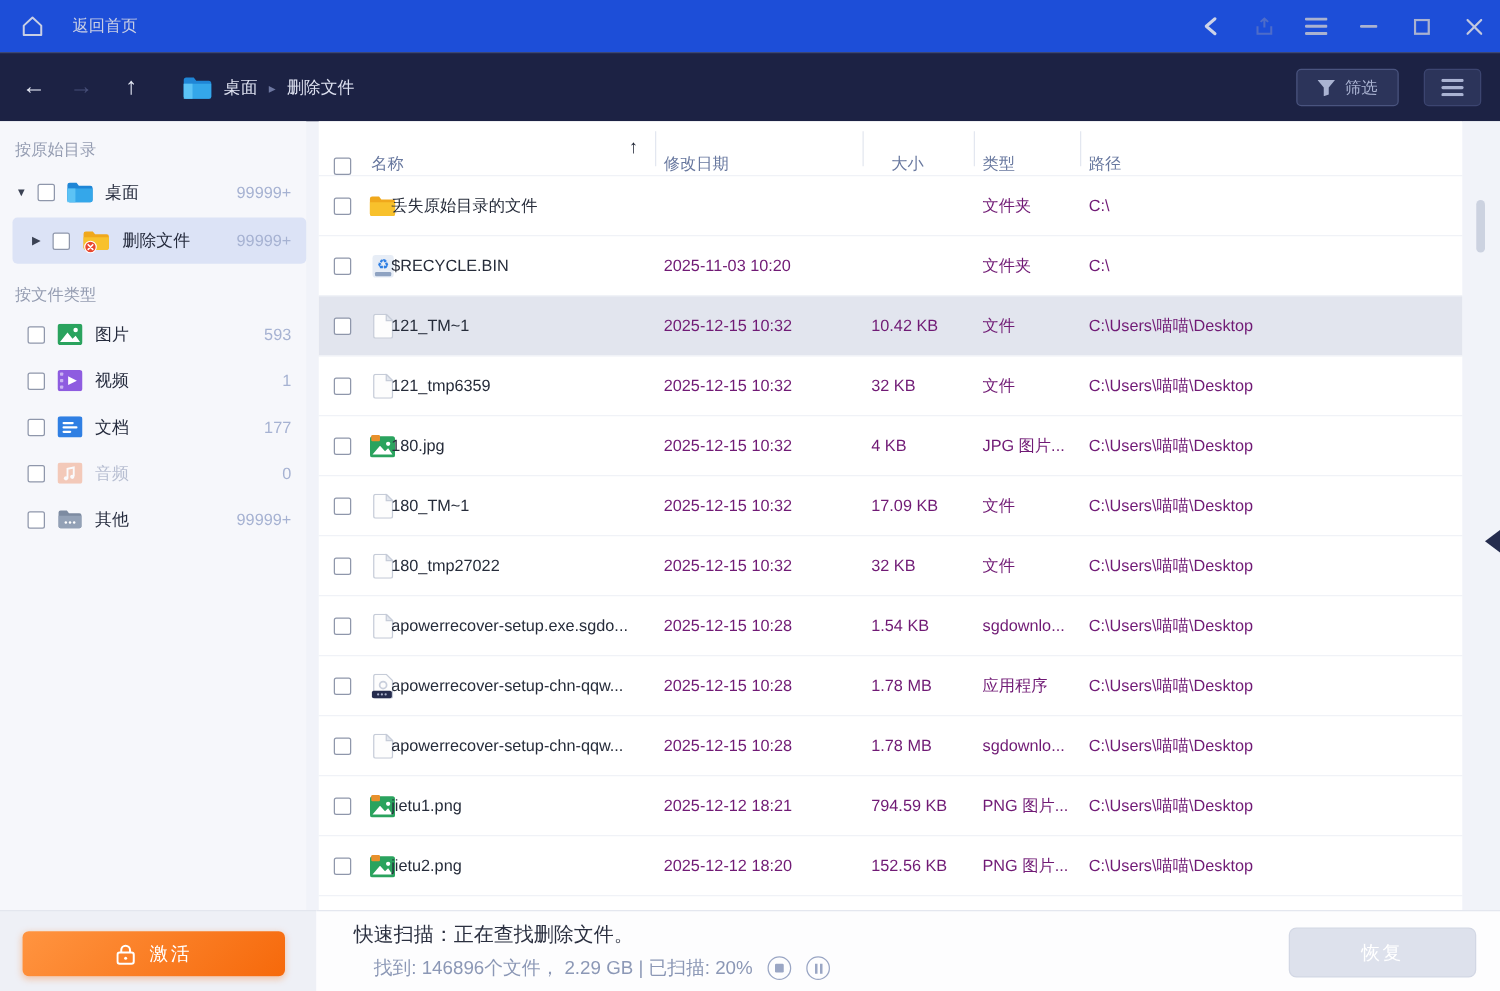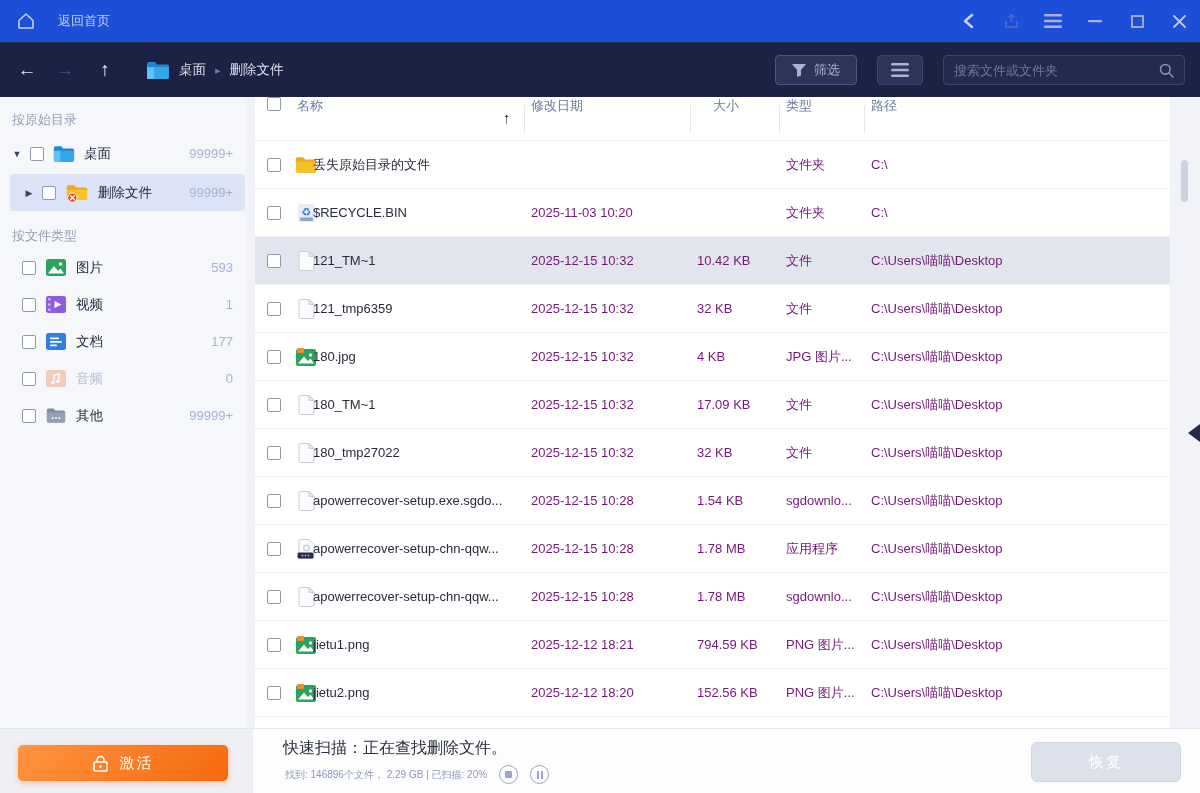--- a/index.html
+++ b/index.html
@@ -50,21 +50,21 @@
   .tree-row .tcount { margin-left:auto; margin-right:12px; font-size:13px; color:#a6b2d2; }
   .type-row { height:37px; display:flex; align-items:center; cursor:pointer; }
   .type-row .cbx { margin-left:22px; }
   .type-row .ticon { margin-left:10px; display:flex; }
   .type-row .tlabel { margin-left:10px; font-size:13.5px; color:#252b3d; }
   .type-row .tlabel.dim { color:#b8bfd2; }
   .type-row .tcount { margin-left:auto; margin-right:12px; font-size:13px; color:#a6b2d2; }
 
   
   .tablewrap { position:absolute; top:97px; left:255px; width:915px; height:631px; background:#ffffff; }
-  .thead { position:relative; height:44px; display:flex; align-items:flex-start; border-bottom:1px solid #f0f2f7; }
+  .thead { position:relative; height:44px; display:flex; align-items:flex-end; border-bottom:1px solid #f0f2f7; }
   .thead .cbx { margin-left:12px; }
   .th { font-size:13px; color:#68789f; }
   .th-name { margin-left:16px; }
   .sortarrow { position:absolute; left:248px; top:12px; font-size:15px; color:#1c2233; font-weight:bold; }
   .vline { position:absolute; top:8px; height:28px; width:1px; background:#e3e7f0; }
   .th-date { position:absolute; left:276px; } .th-size { position:absolute; left:458px; }
   .th-type { position:absolute; left:531px; } .th-path { position:absolute; left:616px; }
   .trow { position:relative; height:48px; display:flex; align-items:center; border-bottom:1px solid #f0f2f7;
     cursor:pointer; }
   .trow.sel { background:#e2e5ee; }
@@ -87,21 +87,21 @@
   
   .bottom-left { position:absolute; top:728px; left:0; width:253px; height:65px; background:#eef0f6;
     border-top:1px solid #e3e6ee; }
   .activate-btn { position:absolute; left:18px; top:16px; width:210px; height:36px; border-radius:5px;
     background:linear-gradient(135deg,#ff9440,#f6690b); display:flex; align-items:center; justify-content:center;
     gap:12px; color:#fff; font-size:15px; letter-spacing:2px; cursor:pointer;
     box-shadow:0 2px 6px rgba(246,106,11,.35); }
   .bottom-right { position:absolute; top:728px; left:253px; width:947px; height:65px; background:#fdfdfe;
     border-top:1px solid #e4e7ef; }
   .scan-title { position:absolute; left:30px; top:9px; font-size:16px; color:#2b3040; }
-  .scan-detail { position:absolute; left:32px; top:36px; font-size:10px; color:#8c98b6; display:flex;
+  .scan-detail { position:absolute; left:46px; top:36px; font-size:15px; color:#8c98b6; display:flex;
     align-items:center; gap:12px; }
   .circ-btn { width:19px; height:19px; border:1.5px solid #9aa6c4; border-radius:50%; display:flex;
     align-items:center; justify-content:center; cursor:pointer; }
   .stop-sq { width:7px; height:7px; background:#9aa6c4; border-radius:1px; }
   .pause-bars { display:flex; gap:2px; }
   .pause-bars i { width:2px; height:8px; background:#9aa6c4; display:block; }
   .recover-btn { position:absolute; right:19px; top:13px; width:150px; height:40px; background:#dde1ec;
     border:1px solid #d2d7e4; border-radius:6px; color:#ffffff; font-size:15px; letter-spacing:2px;
     display:flex; align-items:center; justify-content:center; cursor:default; }
 
@@ -181,27 +181,20 @@
       </div>
       <div class="view-btn">
         <svg width="18" height="14" viewBox="0 0 18 14">
             <g fill="#aab3d2">
               <rect y="0" width="18" height="2.6" rx="1.3"></rect>
               <rect y="5.7" width="18" height="2.6" rx="1.3"></rect>
               <rect y="11.4" width="18" height="2.6" rx="1.3"></rect>
             </g>
           </svg>
       </div>
-      <div class="searchbox">
-        <input type="text" placeholder="搜索文件或文件夹" style="">
-        <svg width="15" height="15" viewBox="0 0 15 15">
-            <circle cx="6.3" cy="6.3" r="4.8" fill="none" stroke="#8a93bb" stroke-width="1.6"></circle>
-            <path d="M10 10 L14 14" stroke="#8a93bb" stroke-width="1.6" stroke-linecap="round"></path>
-          </svg>
-      </div>
     </div>
   </div>
 
   <div class="sidebar">
     <div class="side-head">按原始目录</div>
 
     <div class="tree-row" style="margin:6px 0 0 12px;">
       <span class="twisty">▼</span>
       <span class="cbx"></span>
       <span class="ticon">

